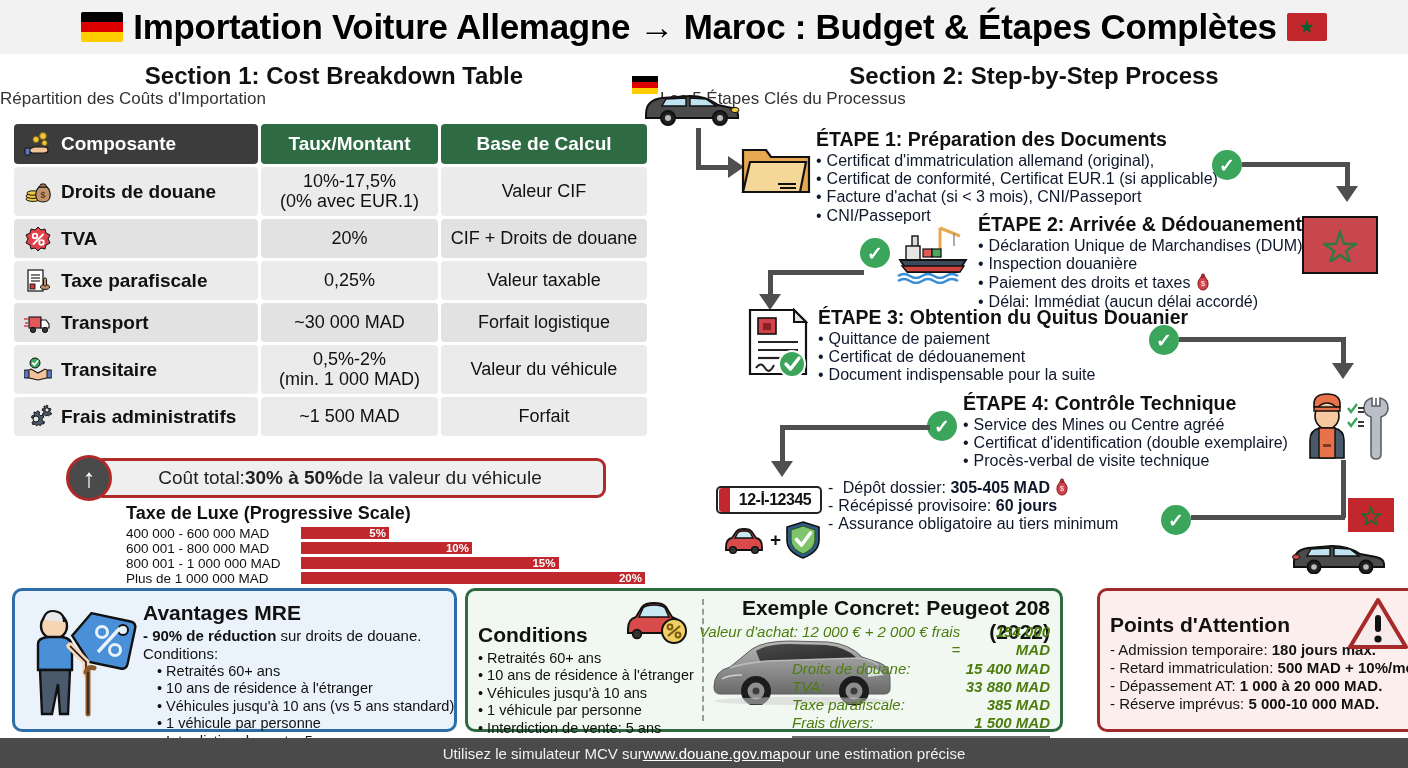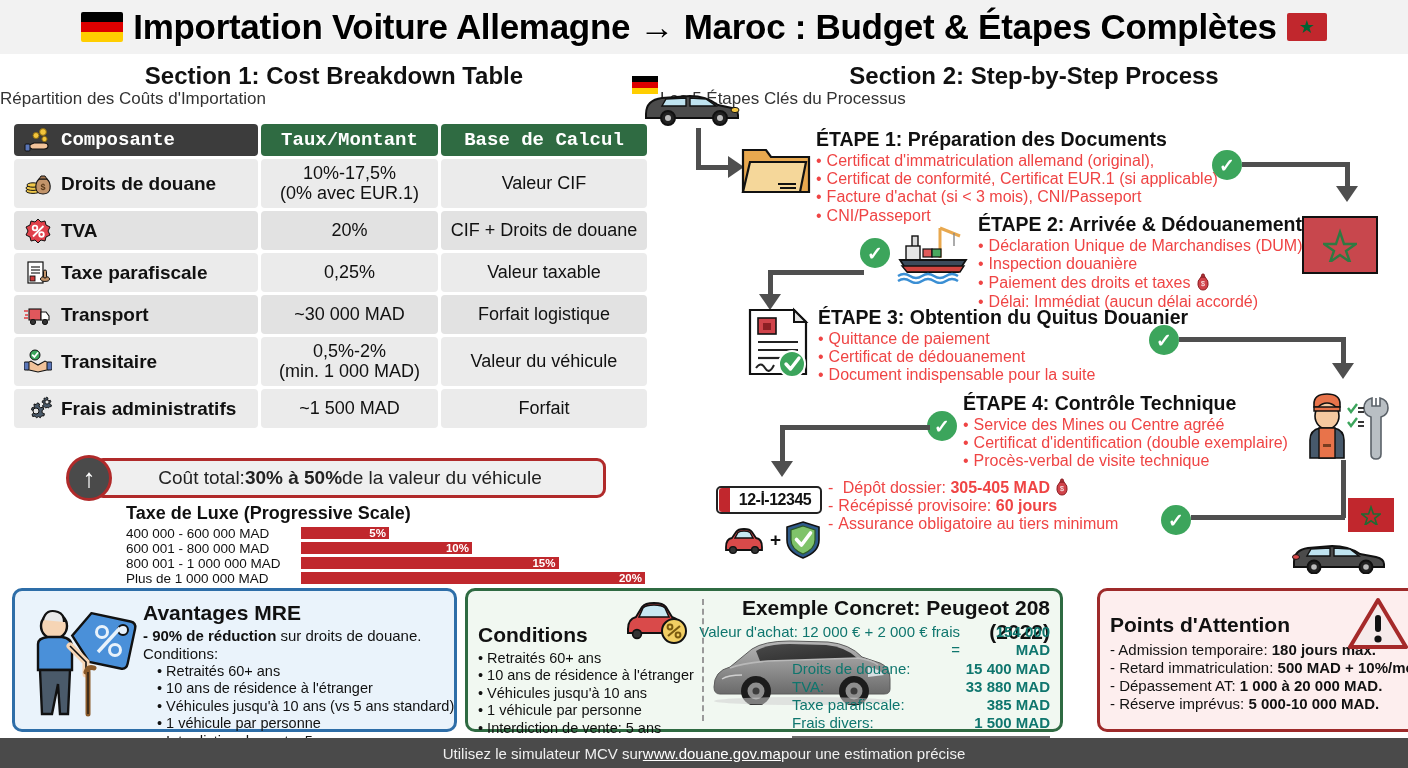--- a/index.html
+++ b/index.html
@@ -30,21 +30,21 @@
 
   
   .sec-title { text-align:center; font-weight:bold; font-size:24px; color:#111; }
   .sec-sub { text-align:left; font-size:17px; color:#333; margin-top:-1px;}
 
   
   .left { position:absolute; left:0; top:56px; width:668px; height:520px; }
   .left .titles { padding-top:6px;}
   .table { position:absolute; left:14px; top:68px; width:636px; }
   .trow { display:flex; gap:3px; margin-bottom:3px; height:39px; }
-  .trow.hdr { height:32px;font-family:Liberation Mono, monospace; }
+  .trow.hdr { height:40px; }
   .trow.tall { height:49px; }
   .cell { display:flex; align-items:center; }
   .c1 { width:244px; border-radius:4px; padding-left:10px; gap:9px; }
   .c2 { width:177px; border-radius:4px; justify-content:center; }
   .c3 { width:206px; border-radius:4px; justify-content:center; }
   .trow.hdr .c1 { background:#3c3c3c; }
   .trow.hdr .c2, .trow.hdr .c3 { background:#2f6b42; }
   .trow.hdr .cell span.lbl { color:#fff; font-weight:bold; font-size:19px; }
   .trow.body .c1 { background:#ebebeb; }
   .trow.body .c2 { background:#ebebeb; }
@@ -76,21 +76,21 @@
   .bar-lbl { width:174px; font-size:13.5px; color:#111; padding-right:5px; white-space:nowrap;}
   .bar-track { flex:1; position:relative; height:14px; }
   .bar-fill { position:absolute; left:0; top:0; height:14px; background:#c0282d; border:1px solid #ffffff;
      display:flex; align-items:center; justify-content:flex-end; color:#fff; font-weight:bold; font-size:11.5px; padding-right:3px;}
 
   
   .right { position:absolute; left:660px; top:56px; width:748px; height:520px; }
   .step { position:absolute; }
   .step h3 { font-size:19.5px; font-weight:bold; color:#111; white-space:nowrap; }
   .step ul { list-style:none; margin-top:1px; }
-  .step li { font-size:16px; color:#ef4444; line-height:1.14; white-space:nowrap; }
+  .step li { font-size:16px; color:#0f172a; line-height:1.14; white-space:nowrap; }
   .step li::before { content:"\2022"; margin-right:5px; }
   .step li.dash::before { content:"-"; margin-right:5px; }
   .step li b { font-weight:bold; }
 
   .check { width:30px; height:30px; border-radius:50%; background:#3ca55c;
      display:flex; align-items:center; justify-content:center; color:#fff; font-size:19px; font-weight:bold; line-height:1;}
 
   .conn { position:absolute; }
   .conn .h { position:absolute; background:#4f4f4f; height:5px; }
   .conn .v { position:absolute; background:#4f4f4f; width:5px; }
@@ -100,21 +100,21 @@
 
   
   .panel { position:absolute; border-radius:10px; }
   .p-mre { left:12px; top:588px; width:445px; height:144px; background:#eaf3fb; border:3px solid #2e6ea8; }
   .p-cond { left:465px; top:588px; width:598px; height:144px; background:#f1f8f1; border:3px solid #2f6b42; }
   .p-warn { left:1097px; top:588px; width:325px; height:144px; background:#fdeeee; border:3px solid #9e2a2a; }
   .p-title { font-size:21px; font-weight:bold; color:#111; }
   .p-li { font-size:14.5px; color:#111; line-height:1.2; white-space:nowrap;}
   .p-li b { font-weight:bold; }
 
-  .ex-row { display:flex; justify-content:space-between; font-size:15px; color:#0f766e; line-height:1.22; }
+  .ex-row { display:flex; justify-content:space-between; font-size:15px; color:#4d7c0f; line-height:1.22;font-style:italic; }
   .ex-row b { font-weight:bold; }
   .ex-total { color:#a5272c; font-weight:bold; font-size:17px; text-align:right; }
 
   
   .footer { position:absolute; left:0; top:738px; width:1408px; height:30px; background:#4a4a4a;
     display:flex; align-items:center; justify-content:center; color:#f0f0f0; font-size:15px; }
   .footer a { color:#fff; text-decoration:underline; }
   svg { display:block; }
 </style>
 </head>

